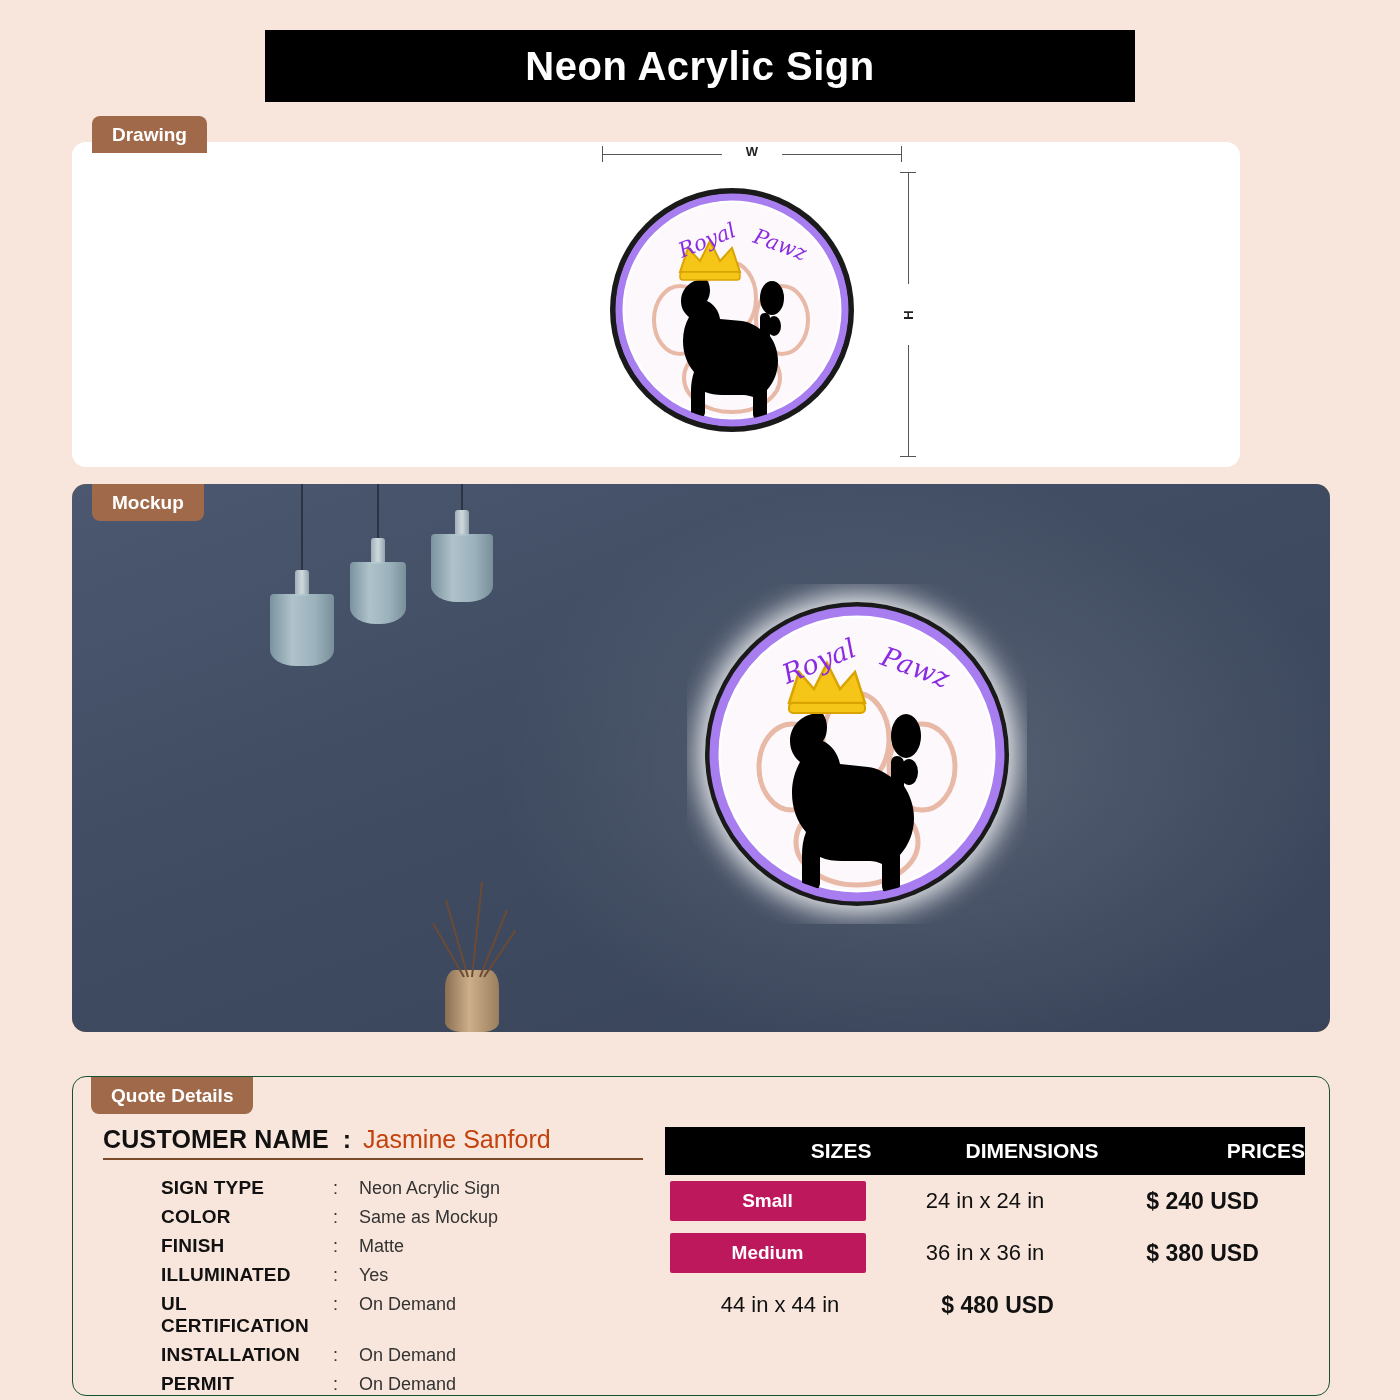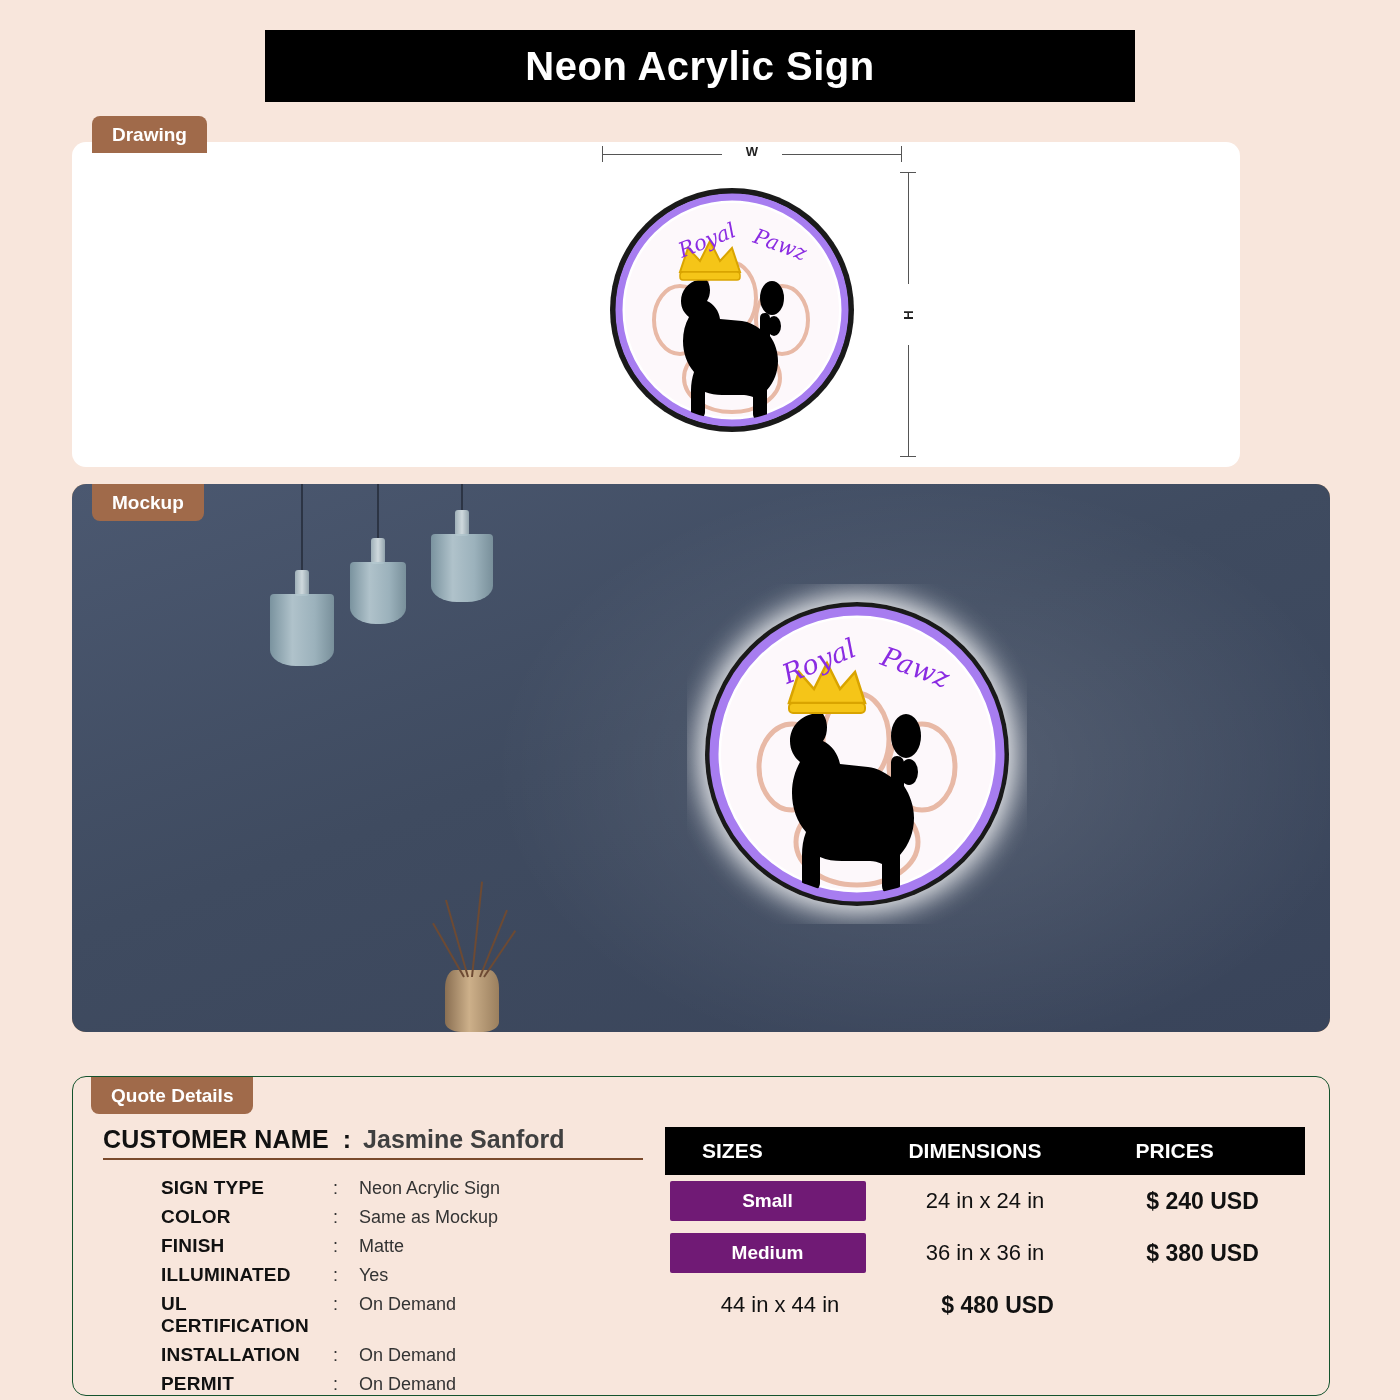--- a/index.html
+++ b/index.html
@@ -232,22 +232,22 @@
     letter-spacing: 0.2px;
   }
   .customer-colon {
     font-size: 25px;
     font-weight: bold;
     color: #111;
     margin: 0 12px 0 14px;
   }
   .customer-value {
     font-size: 25px;
-    color: #404040;
-    font-weight: bold;
+    color: #c2410c;
+    font-weight: normal;
   }
 
   .spec-list {
     position: absolute;
     left: 20px;
     top: 100px;
     width: 580px;
   }
   .spec-row {
     display: flex;
@@ -284,38 +284,38 @@
   .price-head {
     display: flex;
     background: #000000;
     color: #ffffff;
     height: 48px;
     align-items: center;
   }
   .price-head .th {
     font-size: 21px;
     font-weight: bold;
-    text-align: left;
+    text-align: right;
     padding-left: 37px;
   }
   .th-size, .td-size { width: 205px; }
   .th-dim, .td-dim { width: 230px; }
   .th-price, .td-price { width: 205px; }
 
   .price-row {
     display: flex;
     align-items: center;
     height: 52px;
   }
   .td-size {
     display: flex;
     justify-content: center;
   }
   .size-chip {
-    background: #701a75;
+    background: #be185d;
     color: #ffffff;
     font-size: 19px;
     font-weight: bold;
     width: 196px;
     height: 40px;
     display: flex;
     align-items: center;
     justify-content: center;
     border-radius: 2px;
   }

